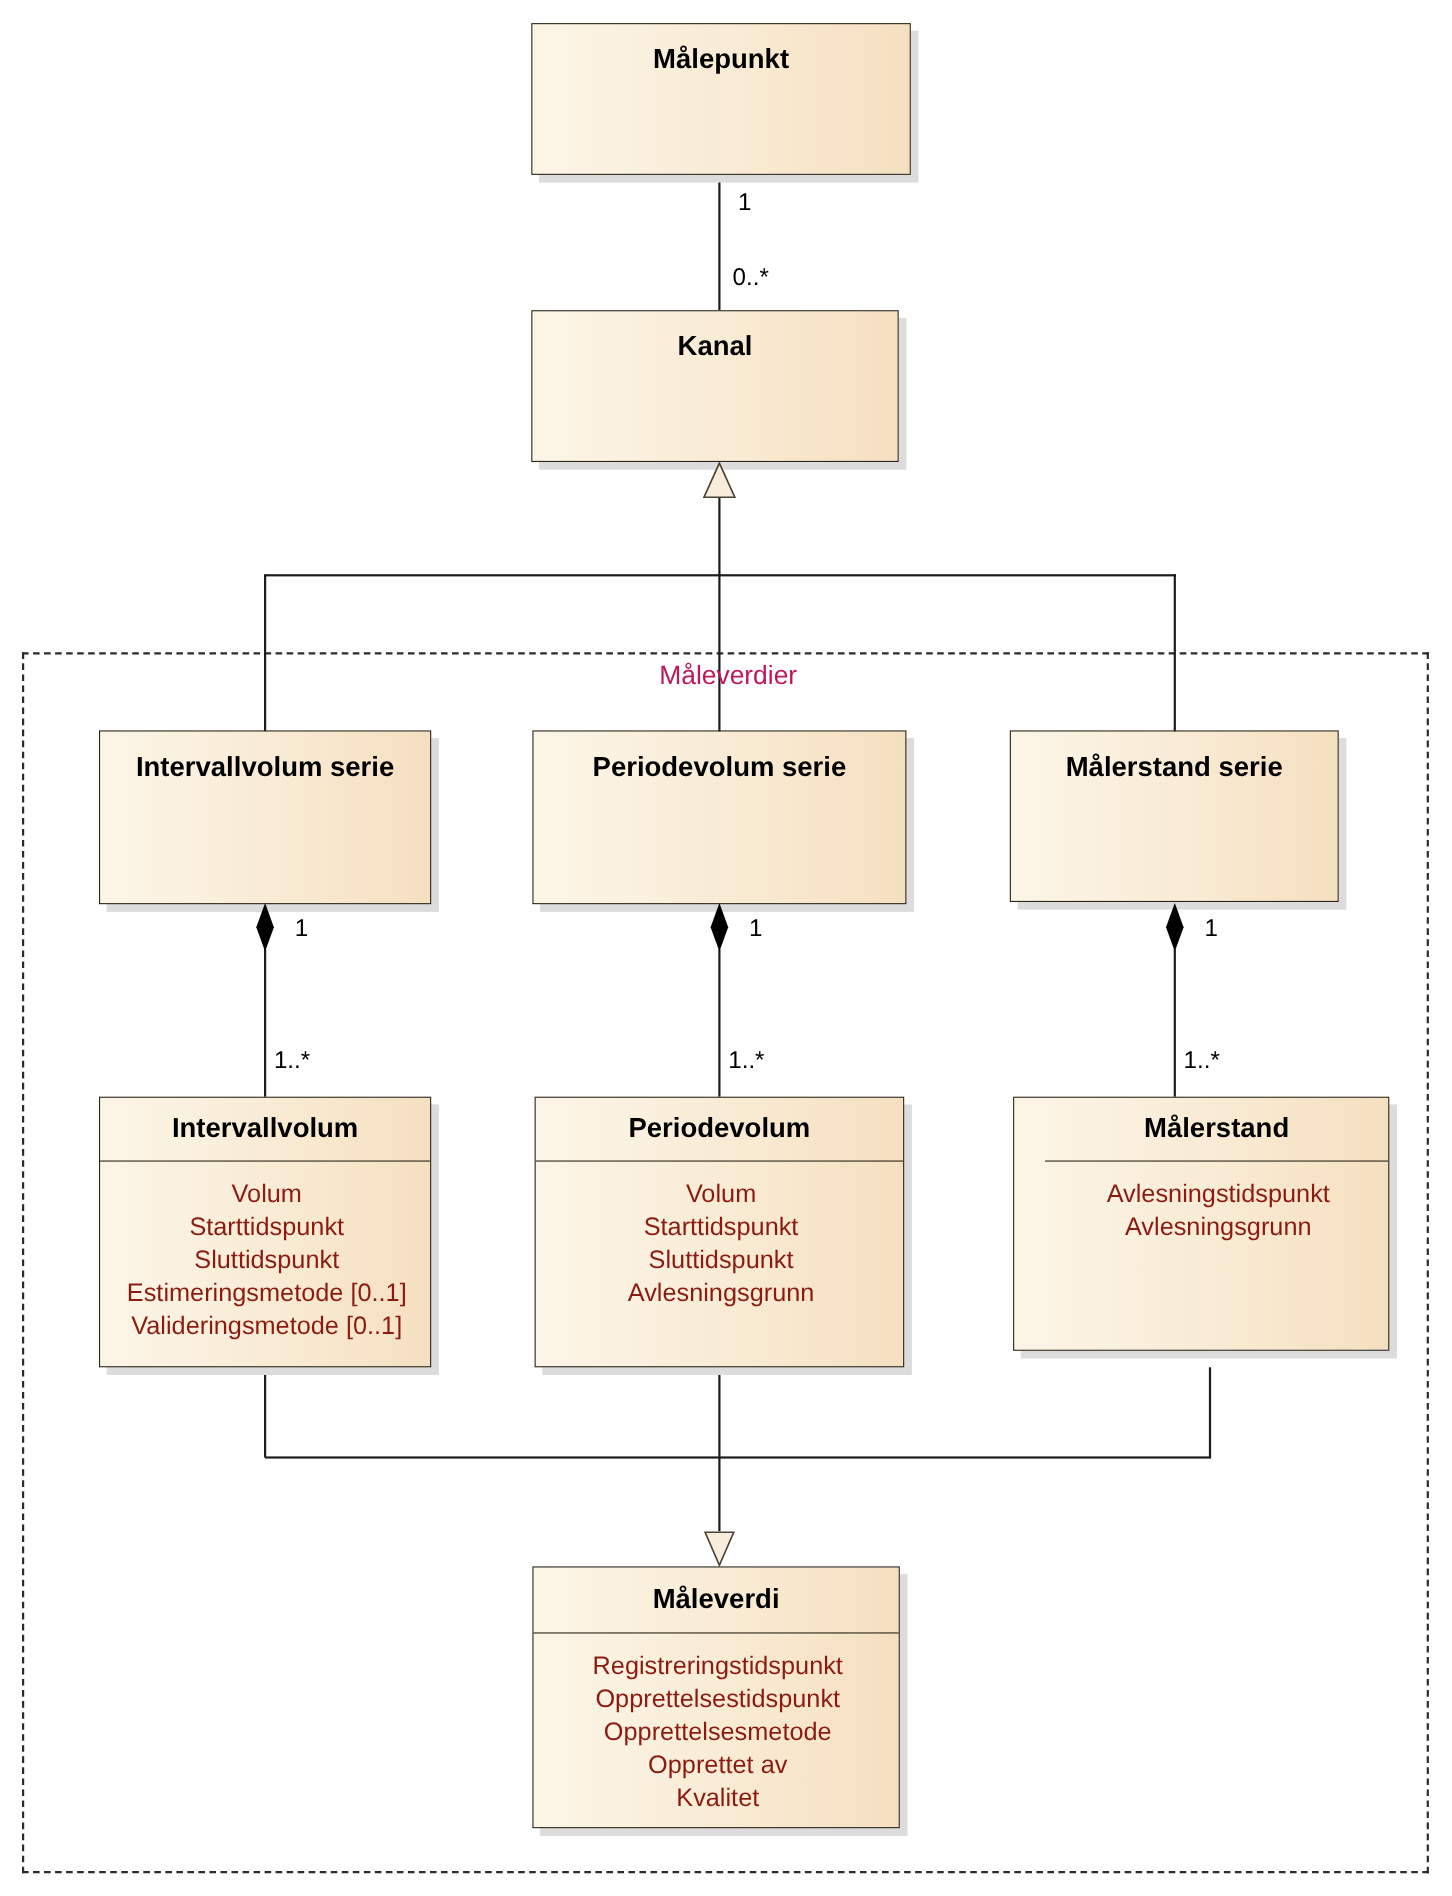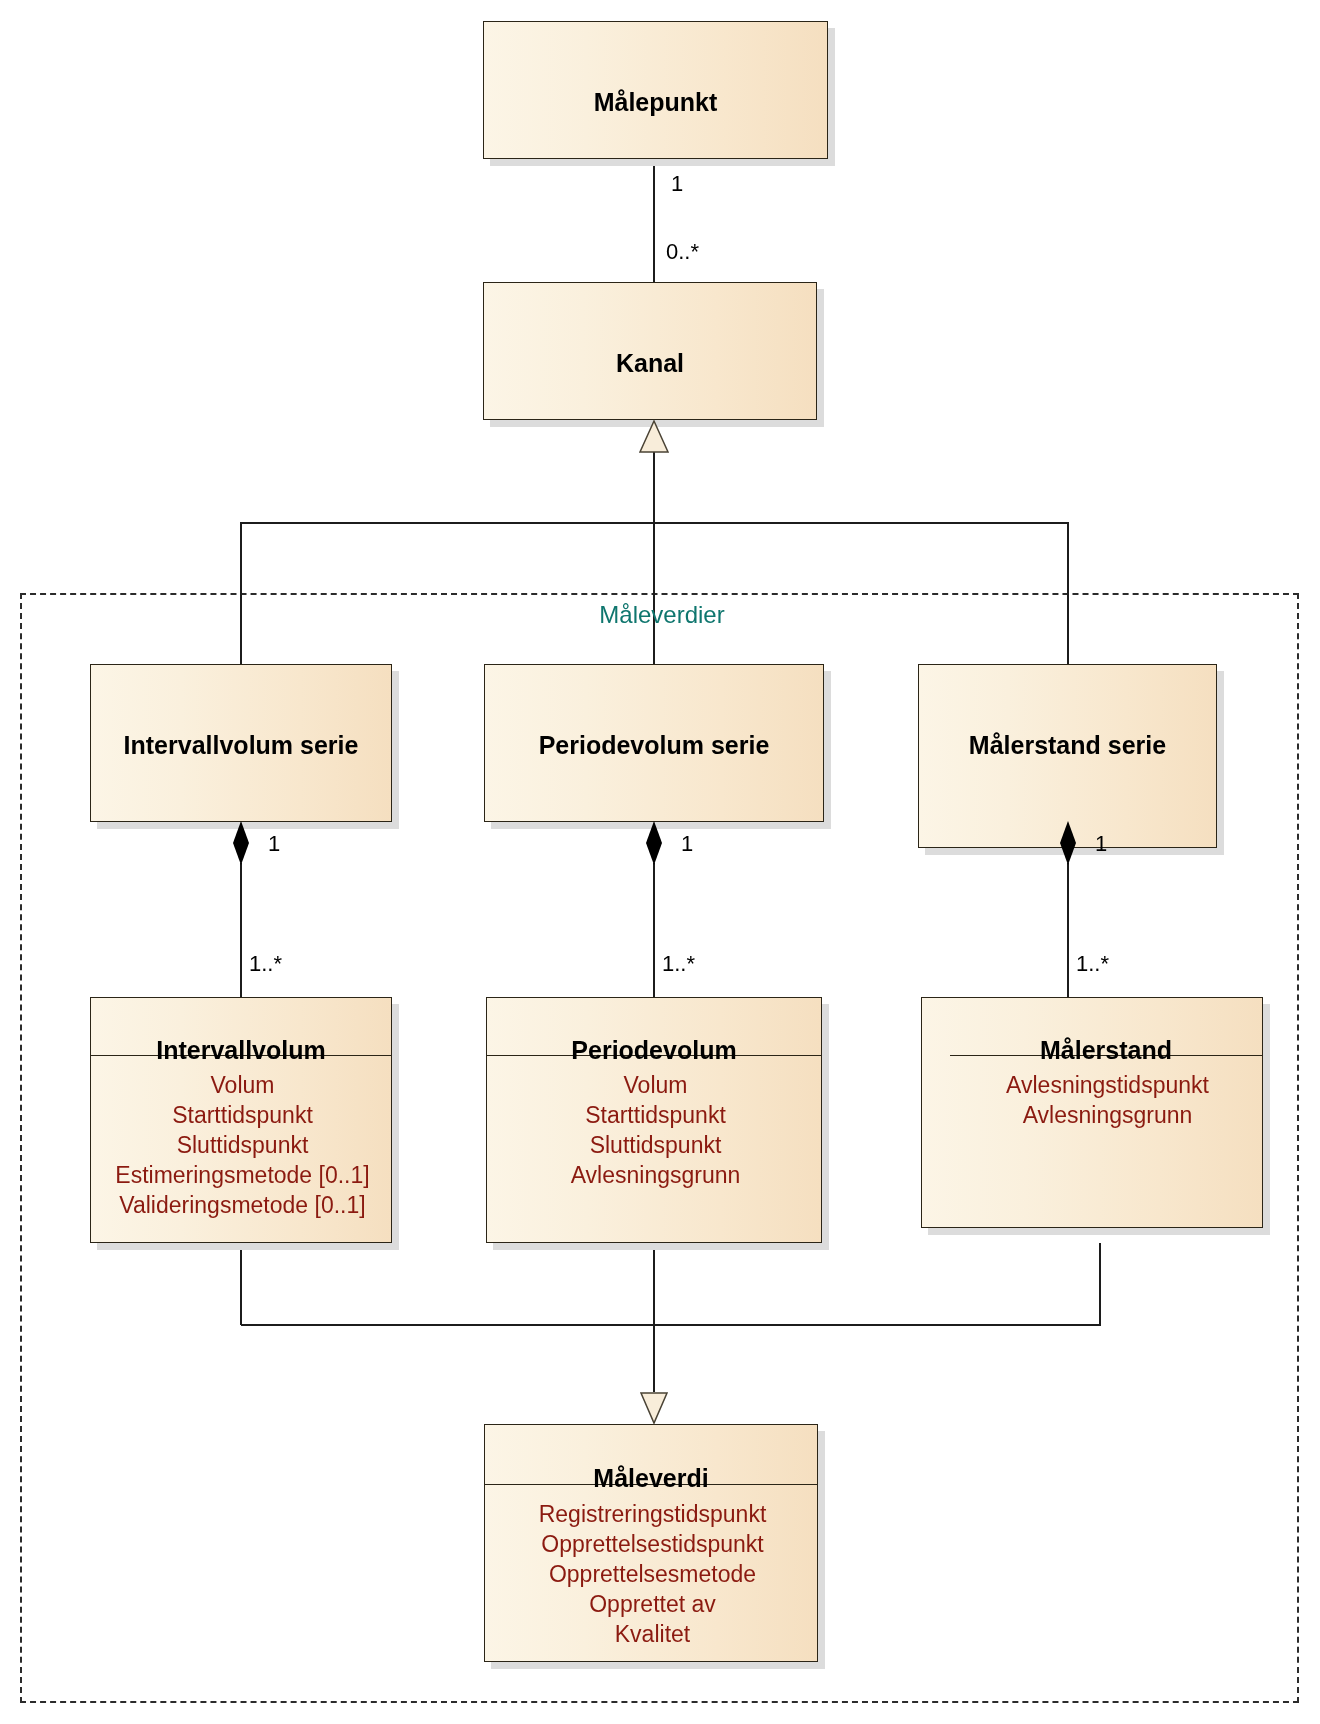--- a/index.html
+++ b/index.html
@@ -10,21 +10,20 @@
   
   .node{
     position:absolute;box-sizing:border-box;
     background:linear-gradient(90deg,#fcf5e6 0%,#faf0dd 30%,#f8e7cd 70%,#f5dfc0 100%);
     border:1.5px solid #2b2517;
     box-shadow:7px 7px 0 #dcdcdc;
   }
   .title{
     font-weight:bold;font-size:25px;line-height:27px;color:#000;text-align:center;
     white-space:nowrap;
-    margin-top:48px;
   }
   .title.simple{padding-top:19px;}
   .head{
     height:58px;display:flex;align-items:center;justify-content:center;
     border-bottom:1.5px solid #2b2517;box-sizing:border-box;
   }
   .head.tall{height:60px;align-items:center;}
   .attrs{padding:14px 10px 0 13px;}
   .attr{
     font-size:23px;line-height:30px;color:#8b1a10;white-space:nowrap;text-align:center;
@@ -35,21 +34,21 @@
   .lh{height:1.5px;}
   .arrow{position:absolute;}
   
   .mult{
     position:absolute;font-size:22px;line-height:26px;color:#000;white-space:nowrap;
   }
   .boundary{
     position:absolute;box-sizing:border-box;border:2px dashed #2b2b2b;background:transparent;
   }
   .boundary-label{
-    position:absolute;font-size:24px;line-height:28px;color:#0f766e;text-align:center;
+    position:absolute;font-size:24px;line-height:28px;color:#be185d;text-align:center;
   }
 </style>
 </head>
 <body>
 
 <div id="canvas">
 
   <div class="boundary" style="left:20px;top:593px;width:1279px;height:1110px;"></div>
 
   <div class="lv" style="left:653px;top:159px;height:123px;"></div>
@@ -78,21 +77,21 @@
   </div>
 
   <div class="node" style="left:484px;top:664px;width:340px;height:158px;">
     <div class="title simple">Periodevolum serie</div>
   </div>
 
   <div class="node" style="left:90px;top:664px;width:302px;height:158px;">
     <div class="title simple">Intervallvolum serie</div>
   </div>
 
-  <div class="node" style="left:918px;top:664px;width:299px;height:184px;">
+  <div class="node" style="left:918px;top:664px;width:299px;height:156px;">
     <div class="title simple">Målerstand serie</div>
   </div>
 
   <div class="node" style="left:90px;top:997px;width:302px;height:246px;">
     <div class="head">
       <div class="title">Intervallvolum</div>
     </div>
     <div class="attrs">
       <div class="attr">Volum</div>
       <div class="attr">Starttidspunkt</div>

